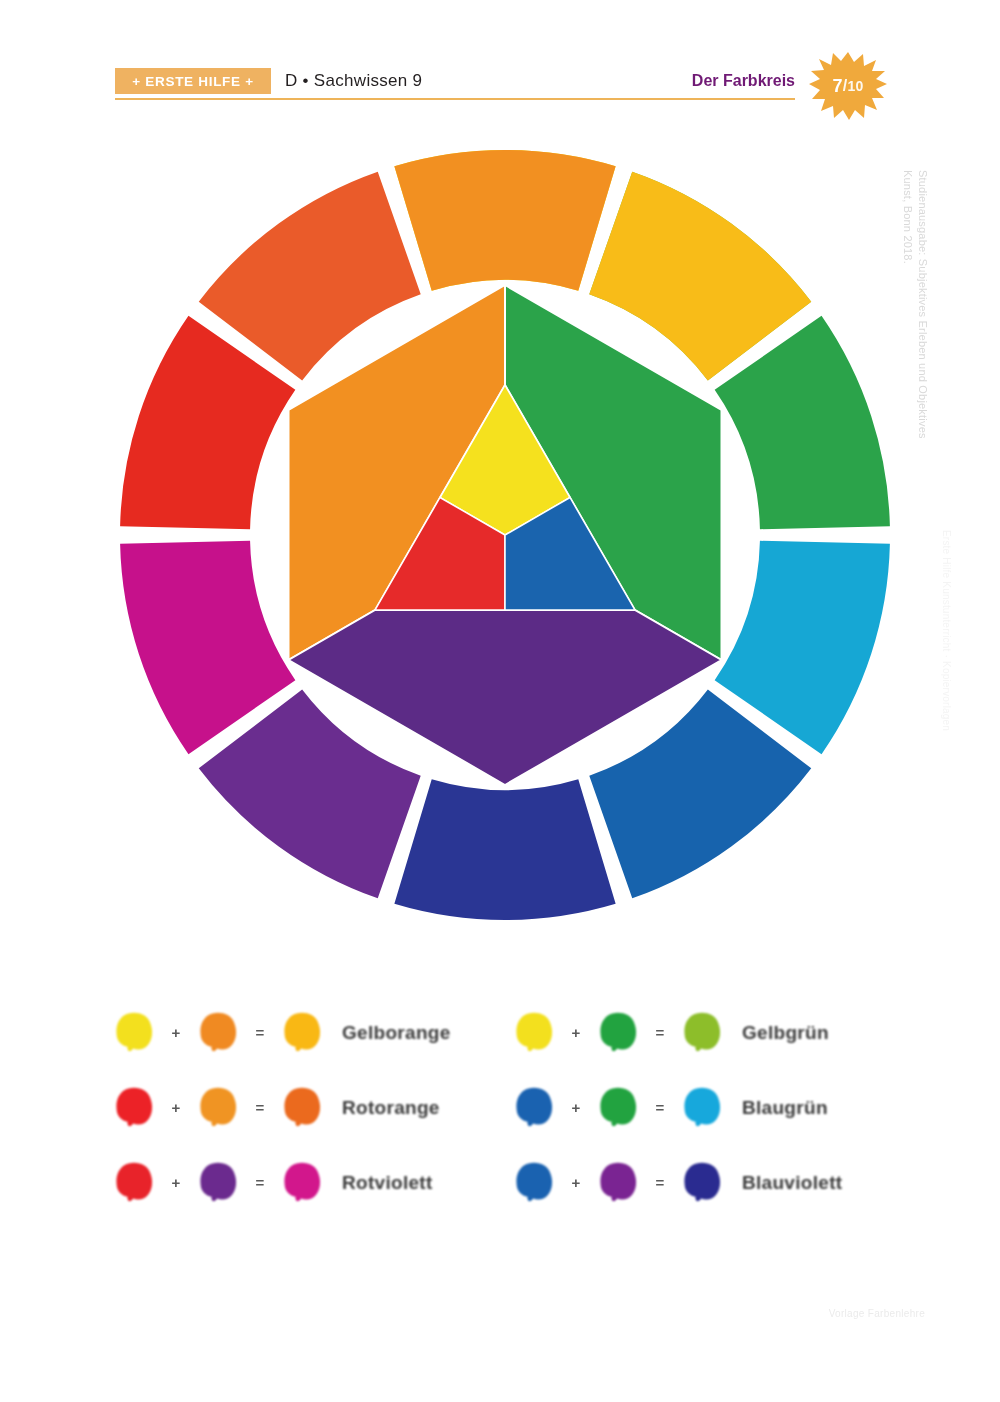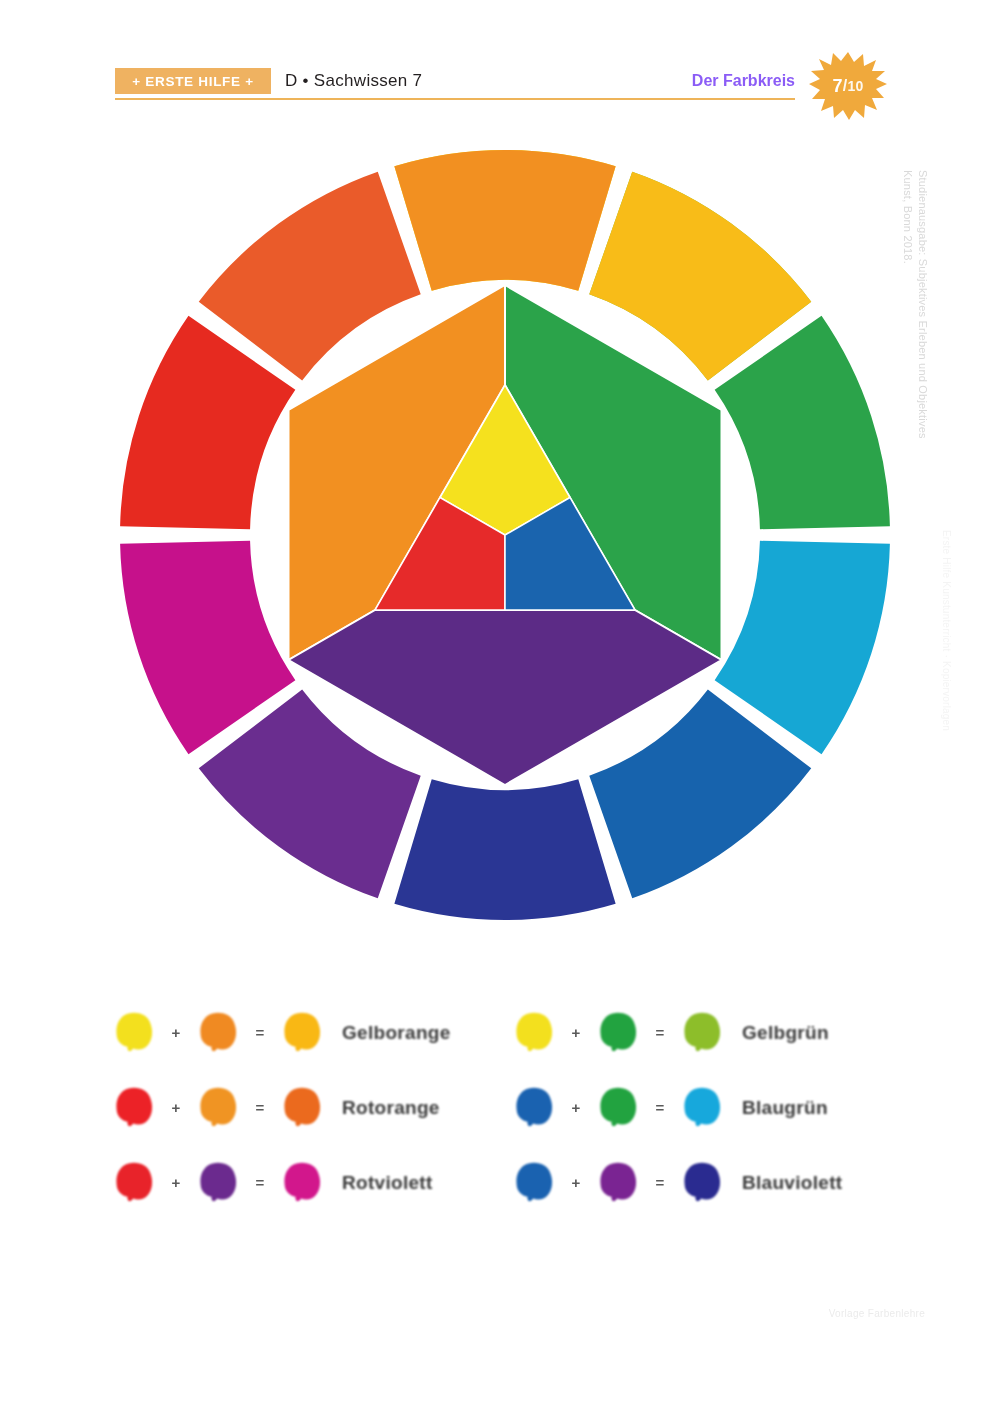--- a/index.html
+++ b/index.html
@@ -52,21 +52,21 @@
     letter-spacing: 0.3px;
   }
   .topic-title {
     position: absolute;
     right: 205px; top: 68px;
     height: 26px;
     display: flex;
     align-items: center;
     font-size: 16px;
     font-weight: bold;
-    color: #8b5cf6;
+    color: #701a75;
   }
   .splat-wrap {
     position: absolute;
     left: 808px; top: 50px;
     width: 80px; height: 72px;
   }
   .splat-wrap svg { display: block; }
   .splat-text {
     position: absolute;
     left: 0; top: 0;
@@ -169,21 +169,21 @@
   }
 </style>
 </head>
 <body>
 
 <div class="header">
   <div class="header-rule"></div>
 
   <div class="badge-erste-hilfe">+ ERSTE HILFE +</div>
 
-  <div class="breadcrumb">D • Sachwissen 7</div>
+  <div class="breadcrumb">D • Sachwissen 9</div>
 
   <div class="topic-title">Der Farbkreis</div>
 
   <div class="splat-wrap">
     <svg width="80" height="72" viewBox="0 0 80 72" xmlns="http://www.w3.org/2000/svg">
       <path fill="#f0a93c" d="M40 2 L46 12 L55 4 L56 16 L68 10 L64 21 L77 21 L68 29
         L79 34 L68 39 L76 48 L64 48 L69 60 L57 55 L56 68 L47 60 L41 70 L35 60
         L26 68 L25 56 L13 61 L17 49 L4 49 L12 40 L1 34 L12 29 L3 21 L16 20
         L11 9 L23 15 L25 3 L33 11 Z"></path>
     </svg>

